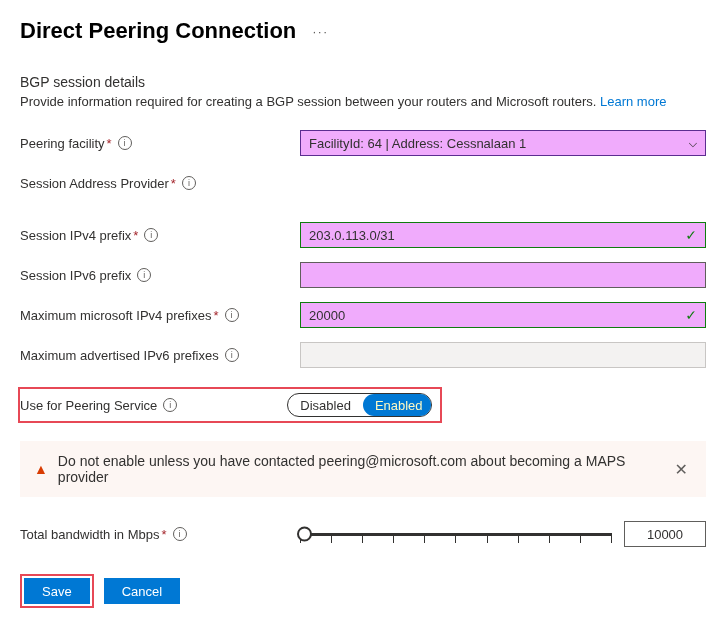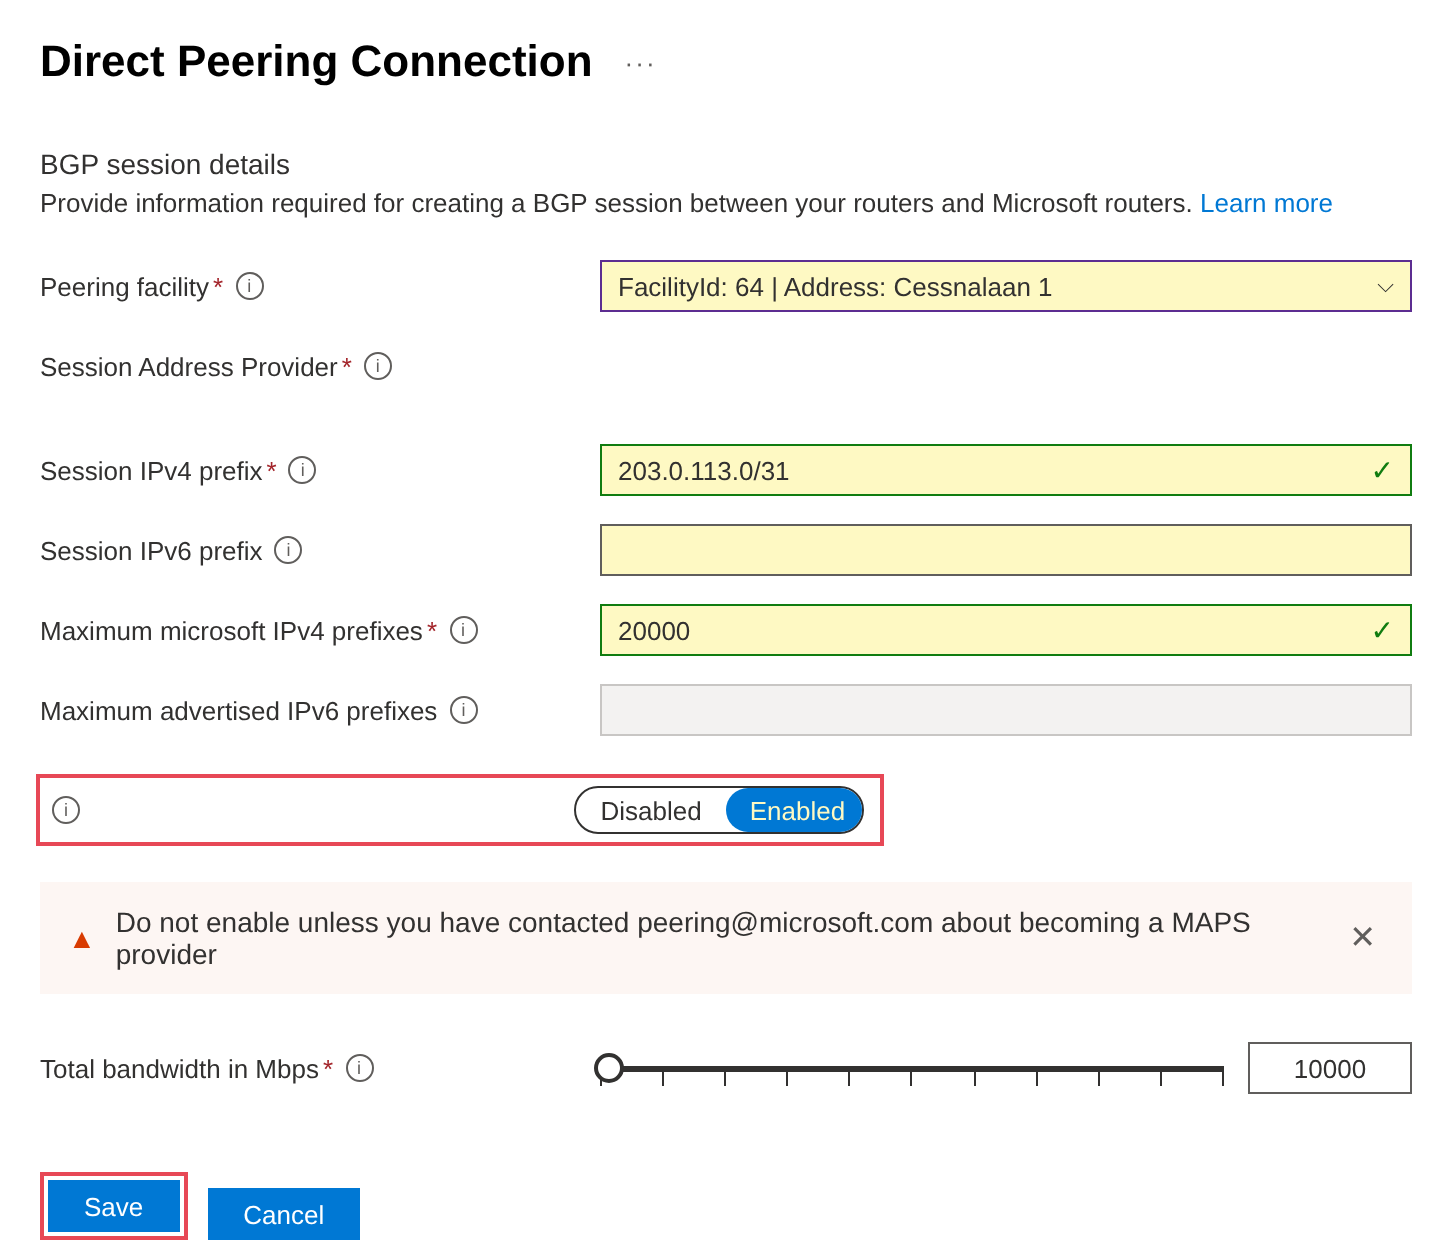--- a/index.html
+++ b/index.html
@@ -8,21 +8,21 @@
 .title { font-size: 22px; font-weight: 600; color: #000000; }
 .ellipsis { margin-left: 16px; color: #605e5c; font-size: 13px; letter-spacing: 1px; cursor: pointer; }
 .section-title { font-size: 14px; font-weight: 400; color: #323130; margin-bottom: 4px; }
 .section-desc { font-size: 13px; color: #323130; margin-bottom: 18px; }
 .learn-more { color: #0078d4; text-decoration: none; }
 .form-row { display: flex; align-items: center; min-height: 32px; margin-bottom: 8px; }
 .form-label { width: 280px; display: flex; align-items: center; font-size: 13px; color: #323130; }
 .req { color: #a4262c; margin-left: 2px; }
 .info-icon { display: inline-flex; align-items: center; justify-content: center; width: 14px; height: 14px; border: 1px solid #605e5c; border-radius: 50%; font-size: 9px; color: #605e5c; margin-left: 6px; font-style: normal; line-height: 1; }
 .form-control { flex: 1; }
-.select, .textbox { width: 100%; height: 26px; border: 1px solid #605e5c; padding: 0 8px; font-size: 13px; background: #fef9c3; display: flex; align-items: center; justify-content: space-between; }
+.select, .textbox { width: 100%; height: 26px; border: 1px solid #605e5c; padding: 0 8px; font-size: 13px; background: #f0abfc; display: flex; align-items: center; justify-content: space-between; }
 .select { border-color: #5c2d91; }
 .chev { font-size: 11px; color: #323130; }
 .textbox { position: relative; }
 .textbox.valid { border-color: #107c10; padding-right: 28px; }
 .check { position: absolute; right: 8px; color: #107c10; font-size: 14px; }
 .textbox.disabled { background: #f3f2f1; border-color: #c8c6c4; }
 .radio-group { display: flex; align-items: center; gap: 20px; }
 .radio { width: 18px; height: 18px; border: 1px solid #323130; border-radius: 50%; display: inline-flex; align-items: center; justify-content: center; margin-right: 6px; }
 .radio.selected { border-color: #0078d4; }
 .radio.selected::after { content: ""; width: 10px; height: 10px; background: #0078d4; border-radius: 50%; }
@@ -37,21 +37,21 @@
 .banner-text { flex: 1; font-size: 14px; color: #323130; }
 .banner-close { font-size: 16px; color: #605e5c; cursor: pointer; padding: 0 4px; }
 .slider-row { display: flex; align-items: center; margin-top: 24px; }
 .slider-row .form-label { width: 280px; }
 .slider-track { flex: 1; display: flex; align-items: center; position: relative; height: 20px; margin-right: 12px; }
 .slider-line { height: 3px; background: #323130; width: 100%; position: relative; }
 .ticks { position: absolute; left: 0; right: 0; display: flex; justify-content: space-between; }
 .ticks span { width: 1px; height: 10px; background: #323130; display: block; }
 .thumb { position: absolute; left: -3px; top: 50%; transform: translateY(-50%); width: 15px; height: 15px; border: 2px solid #323130; border-radius: 50%; background: #fff; }
 .bw-box { width: 82px; height: 26px; border: 1px solid #605e5c; text-align: center; font-size: 13px; display: flex; align-items: center; justify-content: center; }
-.footer { position: absolute; bottom: 8px; left: 20px; display: flex; gap: 10px; align-items: flex-end; }
+.footer { position: absolute; bottom: 20px; left: 20px; display: flex; gap: 10px; align-items: center; }
 .btn { height: 26px; padding: 0 18px; font-size: 13px; color: #fff; background: #0078d4; border: none; cursor: pointer; display: flex; align-items: center; justify-content: center; }
 .btn-save-wrap { border: 2.5px solid #e74856; padding: 2px; }
 </style>
 </head>
 <body>
 
 <div class="header">
   <div class="title">Direct Peering Connection</div>
   <div class="ellipsis">···</div>
 </div>
@@ -130,20 +130,21 @@
   </div>
   <div class="form-control">
       <div class="textbox disabled"></div>
     </div>
 </div>
 
 <div style="height:8px"></div>
 
 <div class="highlight-row">
   <div class="form-label">
+    <span>Use for Peering Service</span>
     <span class="info-icon">i</span>
   </div>
   <div class="toggle">
     <span>Disabled</span>
     <span class="on">Enabled</span>
   </div>
 </div>
 
 <div class="banner">
   <span class="warn-icon">▲</span>

